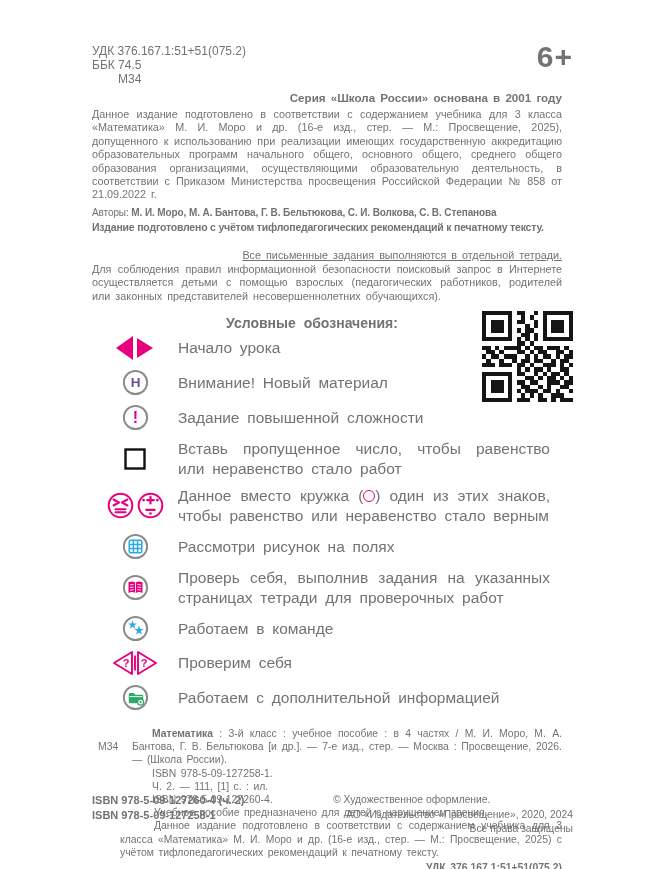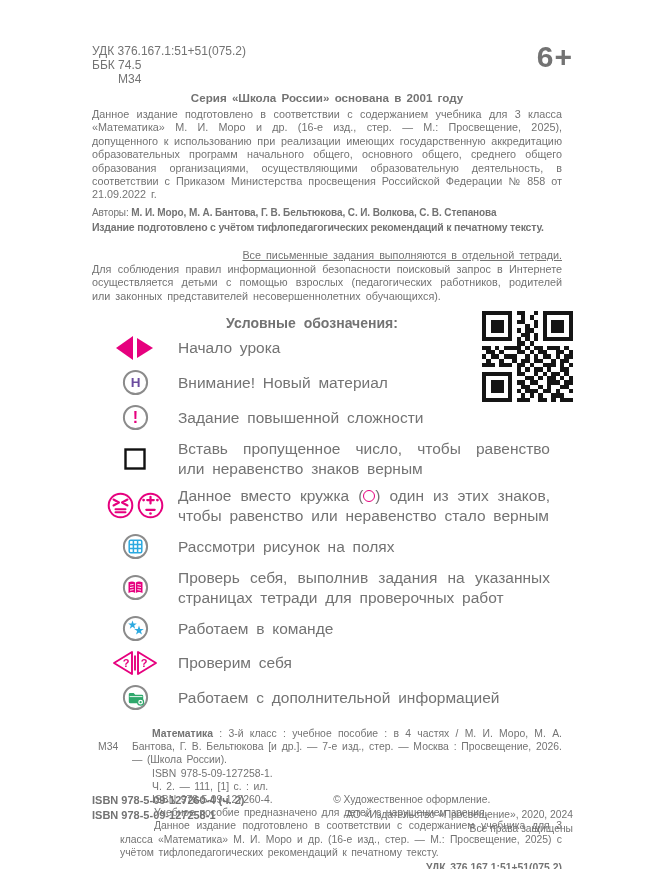--- a/index.html
+++ b/index.html
@@ -12,21 +12,21 @@
   .col { margin-left:92px; width:470px; }
   .b { font-weight:bold; }
 
   
   .top-row { display:flex; justify-content:space-between; align-items:flex-start; padding-top:44px; }
   .udk-block { font-size:12px; line-height:14px; font-weight:bold; font-weight:normal; }
   .udk-block div { white-space:nowrap; }
   .m34-top { padding-left:26px; }
   .age-badge { font-size:30px; line-height:30px; font-weight:bold; margin-top:-2px; margin-right:-11px; letter-spacing:1px; }
 
-  .series { text-align:center; font-weight:bold; font-size:11.6px; margin-top:5px; word-spacing:2px; }
+  .series { text-align:right; font-weight:bold; font-size:11.6px; margin-top:5px; word-spacing:2px; }
 
   .body-text { font-size:10.8px; line-height:13.4px; text-align:justify; word-spacing:2px; }
   .para-edition { margin-top:4px; }
   .authors-line { margin-top:5px; white-space:nowrap; font-size:10px; letter-spacing:-0.1px; }
   .note-bold { font-weight:bold; white-space:nowrap; font-size:10.5px; letter-spacing:-0.2px; line-height:14px; margin-top:2px; }
   .note-center { text-align:right; font-size:10.8px; line-height:14px; margin-top:14px; word-spacing:2px;text-decoration:underline; }
   .para-safety { margin-top:1px; }
 
   
   .legend { position:relative; margin-top:12px; }
@@ -563,21 +563,21 @@
           </span>
           <div class="legend-text">Задание повышенной сложности</div>
         </div>
 
         <div class="legend-row">
           <span class="icon-cell">
             <svg width="24" height="24" viewBox="0 0 24 24">
               <rect x="2.5" y="2.5" width="19" height="19" fill="#fff" stroke="#111" stroke-width="2.4"></rect>
             </svg>
           </span>
-          <div class="legend-text just">Вставь пропущенное число, чтобы равенство или неравенство знаков верным</div>
+          <div class="legend-text just">Вставь пропущенное число, чтобы равенство или неравенство стало работ</div>
         </div>
 
         <div class="legend-row">
           <span class="icon-cell">
             <svg width="27" height="27" viewBox="0 0 27 27">
               <circle cx="13.5" cy="13.5" r="11.8" fill="none" stroke="#E6007E" stroke-width="2"></circle>
               <path d="M6.5,7.5 L12,10.5 L6.5,13.5" fill="none" stroke="#E6007E" stroke-width="2" stroke-linecap="round" stroke-linejoin="round"></path>
               <path d="M20.5,7.5 L15,10.5 L20.5,13.5" fill="none" stroke="#E6007E" stroke-width="2" stroke-linecap="round" stroke-linejoin="round"></path>
               <path d="M8.5,17.3 H18.5 M8.5,20.3 H18.5" stroke="#E6007E" stroke-width="2" stroke-linecap="round"></path>
             </svg>

